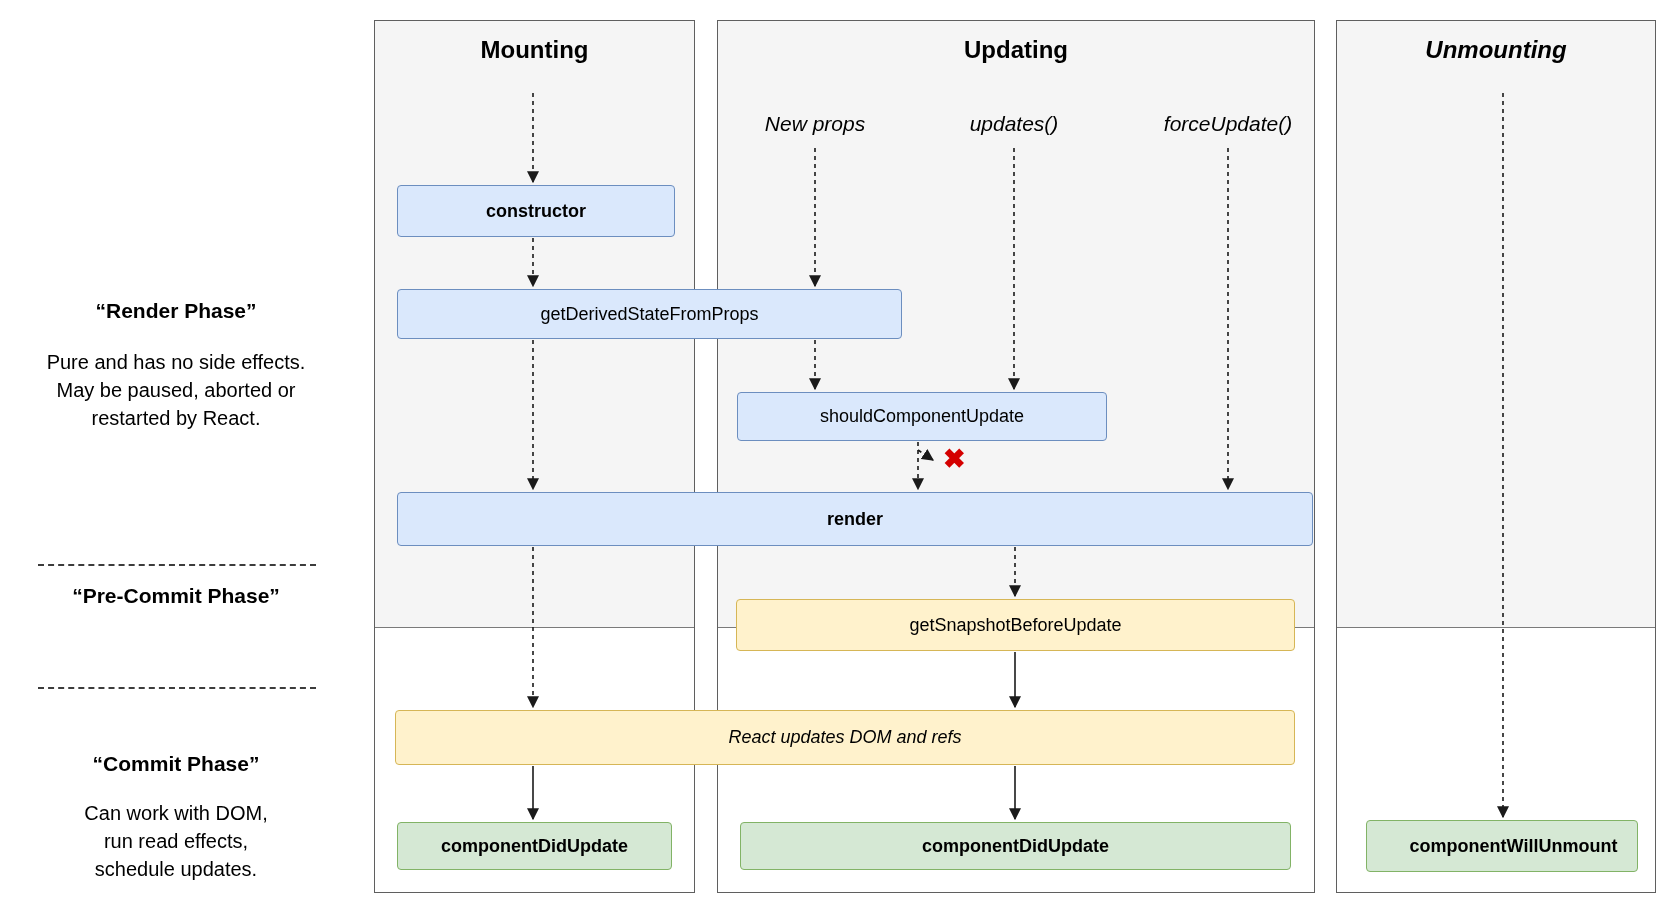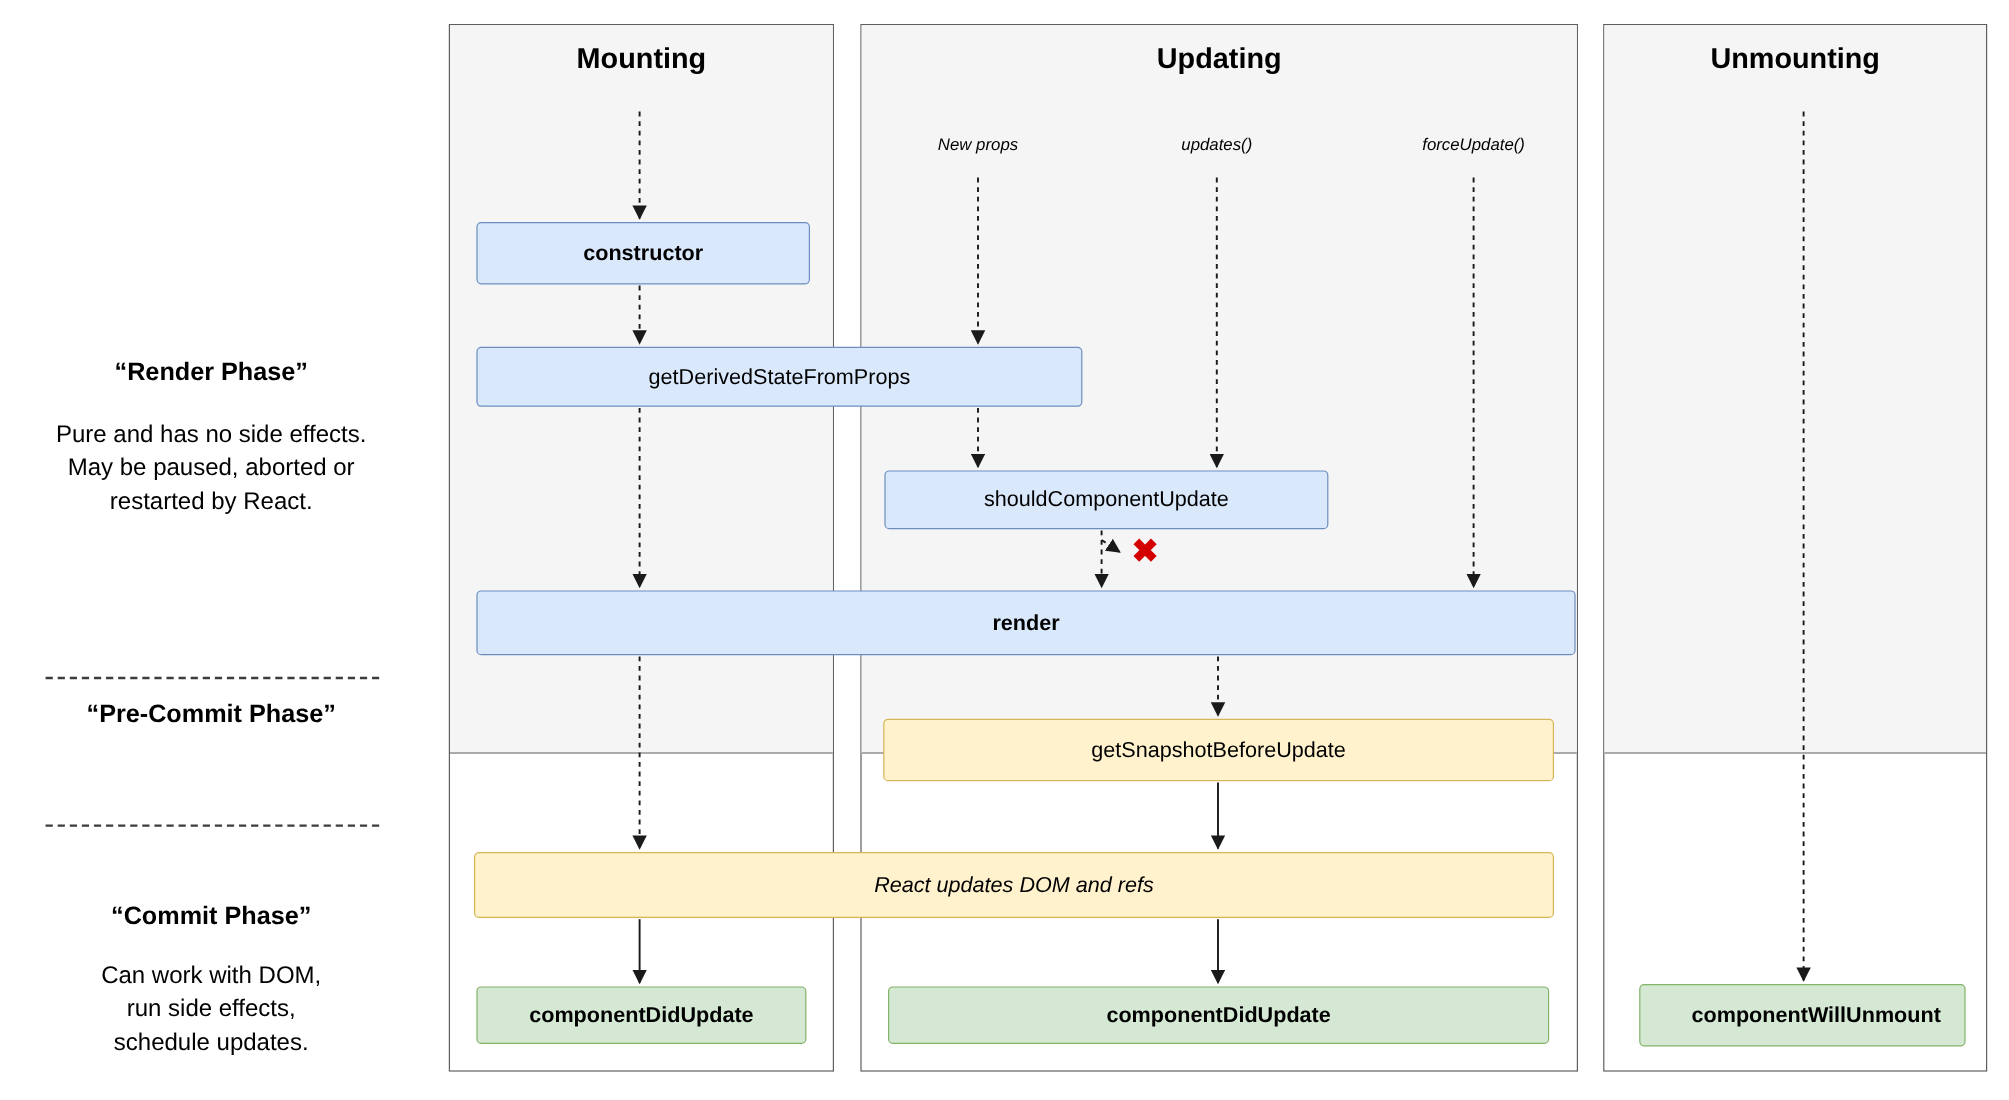--- a/index.html
+++ b/index.html
@@ -8,32 +8,32 @@
 
   
   .panel { position:absolute; top:20px; height:873px; background:#ffffff;
            border:1.5px solid #5f5f5f; box-sizing:border-box; z-index:1; }
   .panel-grey { position:absolute; top:0; left:0; right:0; height:606px;
                 background:#f5f5f5; border-bottom:1px solid #7a7a7a; }
   .panel-title { position:relative; text-align:center; margin-top:15px;
                  font-weight:700; font-size:24px; z-index:2; }
   .panel-mounting   { left:374px; width:321px; }
   .panel-updating   { left:717px; width:598px; }
-  .panel-unmounting { left:1336px; width:320px; }
+  .panel-unmounting { left:1336px; width:320px;font-style:italic; }
 
   
   .phase-block { position:absolute; left:20px; width:312px; text-align:center; z-index:2; }
   .phase-title { font-weight:700; font-size:21px; }
   .phase-line  { font-size:20px; line-height:28px; }
   .phase-divider { position:absolute; left:38px; width:278px; height:0;
                    border-top:2px dashed #3c3c3c; z-index:2; }
 
   
   .trigger { position:absolute; top:112px; transform:translateX(-50%);
-             font-style:italic; font-size:14px; z-index:3; white-space:nowrap; }
+             font-style:italic; font-size:21px; z-index:3; white-space:nowrap; }
 
   
   .box { position:absolute; border-radius:4px; border:1.5px solid; box-sizing:border-box;
          display:flex; align-items:center; justify-content:center;
          font-size:18px; z-index:3; white-space:nowrap; }
   .box-blue   { background:#dae8fc; border-color:#6c8ebf; }
   .box-yellow { background:#fff2cc; border-color:#d6b656; }
   .box-green  { background:#d5e8d4; border-color:#82b366; }
   .bold   { font-weight:700; }
   .italic { font-style:italic; }
@@ -76,21 +76,21 @@
     <div class="phase-title">“Pre-Commit Phase”</div>
     <div style="height:24px;"></div>
   </div>
 
   <div class="phase-divider" style="top:687px;"></div>
 
   <div class="phase-block" style="top:752px;">
     <div class="phase-title">“Commit Phase”</div>
     <div style="height:23px;"></div>
     <div class="phase-line">Can work with DOM,</div>
-    <div class="phase-line">run side effects,</div>
+    <div class="phase-line">run read effects,</div>
     <div class="phase-line">schedule updates.</div>
   </div>
 
   <div class="panel panel-mounting">
     <div class="panel-grey"></div>
     <div class="panel-title">Mounting</div>
   </div>
   <div class="panel panel-updating">
     <div class="panel-grey"></div>
     <div class="panel-title">Updating</div>

